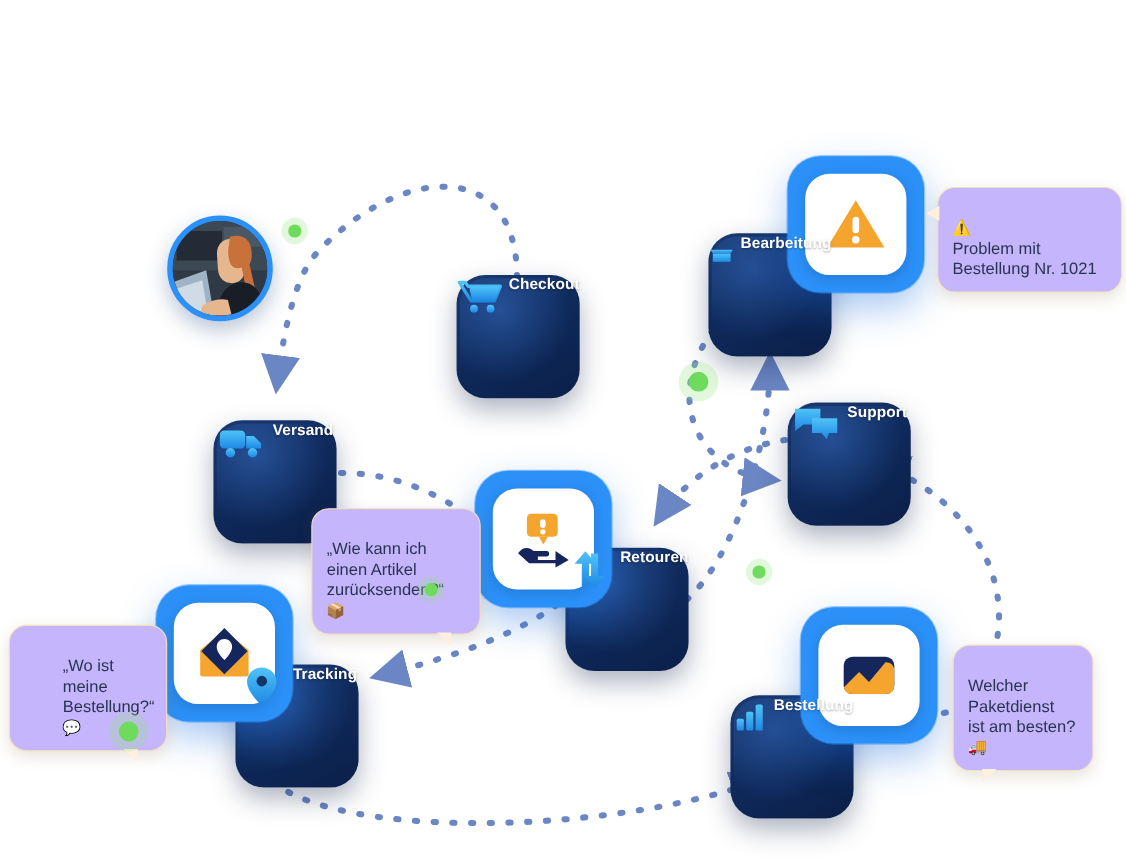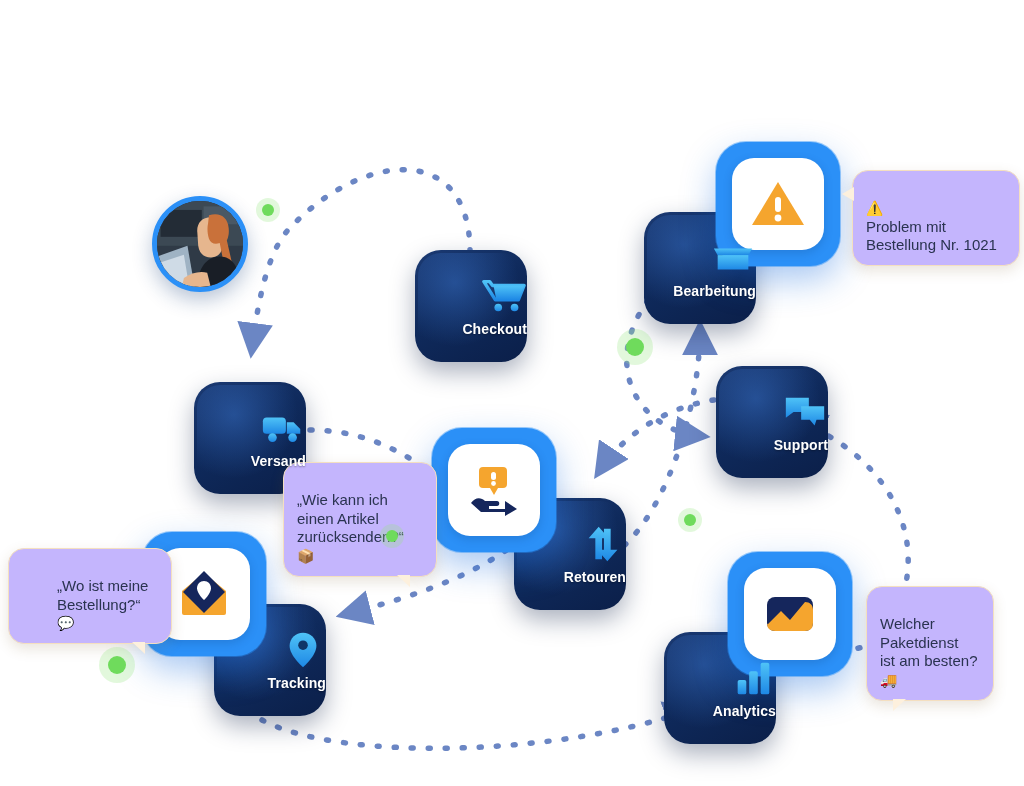--- a/index.html
+++ b/index.html
@@ -17,22 +17,22 @@
   }
   #edges { position: absolute; inset: 0; width: 1024px; height: 786px; }
 
   
   .node {
     position: absolute;
     width: 112px; height: 112px;
     border-radius: 26px;
     background: linear-gradient(150deg,#1b3a73 0%,#0f2a5c 45%,#0b1f49 100%);
     box-shadow: 0 10px 24px rgba(14,32,70,.35);
-    display: flex; flex-direction: column;
-    align-items: flex-end; justify-content: center;
+    display: flex; 
+    align-items: flex-start; justify-content: center;
     gap: 5px;
   }
   .node::before {
     content: "";
     position: absolute; inset: 3px;
     border-radius: 23px;
     background: radial-gradient(circle at 35% 28%, rgba(60,120,210,.45), rgba(255,255,255,0) 62%);
     pointer-events: none;
   }
   .node .glyph { width: 46px; height: 40px; display: block; position: relative; z-index: 2; }
@@ -238,21 +238,21 @@
       <defs>
           <linearGradient id="gBar" x1="0" y1="0" x2="0" y2="1">
         <stop offset="0" stop-color="#4fc3f7"></stop>
             <stop offset="1" stop-color="#1e88e5"></stop>
           </linearGradient>
         </defs>
       <rect x="8" y="22" width="9" height="15" rx="2" fill="url(#gBar)"></rect>
       <rect x="20" y="13" width="9" height="24" rx="2" fill="url(#gBar)"></rect>
       <rect x="32" y="4" width="9" height="33" rx="2" fill="url(#gBar)"></rect>
     </svg>
-    <span class="nlabel">Analytics</span>
+    <span class="nlabel">Bestellung</span>
   </div>
 
   <div class="card" style="left:716px;top:142px;">
     <div class="inner">
       <svg viewBox="0 0 58 58">
         <path d="M29 7 L55 50 H3 Z" fill="#f5a52e"></path>
         <rect x="26" y="22" width="6" height="15" rx="3" fill="#ffffff"></rect>
         <circle cx="29" cy="43" r="3.4" fill="#ffffff"></circle>
       </svg>
     </div>
@@ -303,21 +303,21 @@
       <path d="M30 86 c8-6 18-8 26-6 l4 16 H28z" fill="#e6b68e"></path>
     </svg>
   </div>
 
   <div class="bubble tail-l" style="left:852px;top:170px;width:168px;">
     <span class="emj">⚠️</span>
     <span>Problem mit
 Bestellung Nr. 1021</span>
   </div>
 
-  <div class="bubble tail-br" style="left:8px;top:548px;width:164px;padding-left:48px;">
+  <div class="bubble tail-br" style="left:8px;top:568px;width:144px;padding-left:48px;">
     <span>„Wo ist meine
 Bestellung?“</span>
     <span class="emj">💬</span>
   </div>
 
   <div class="bubble tail-br" style="left:283px;top:462px;width:154px;">
     <span>„Wie kann ich
 einen Artikel
 zurücksenden?“</span>
     <span class="emj">📦</span>

